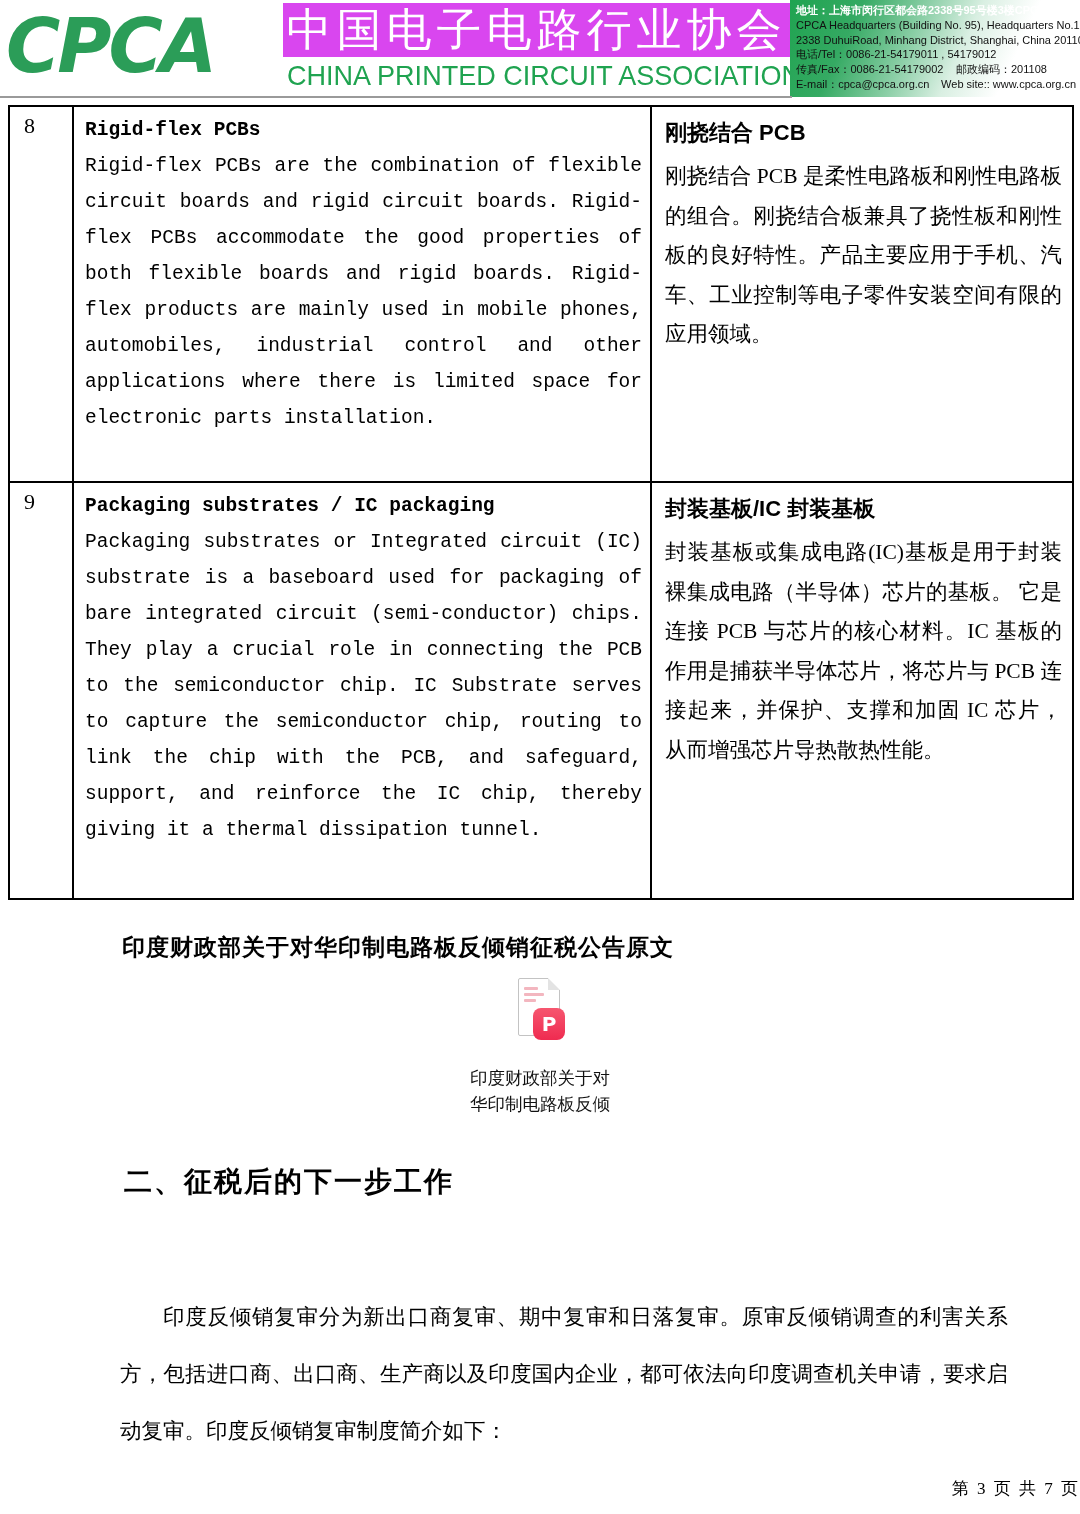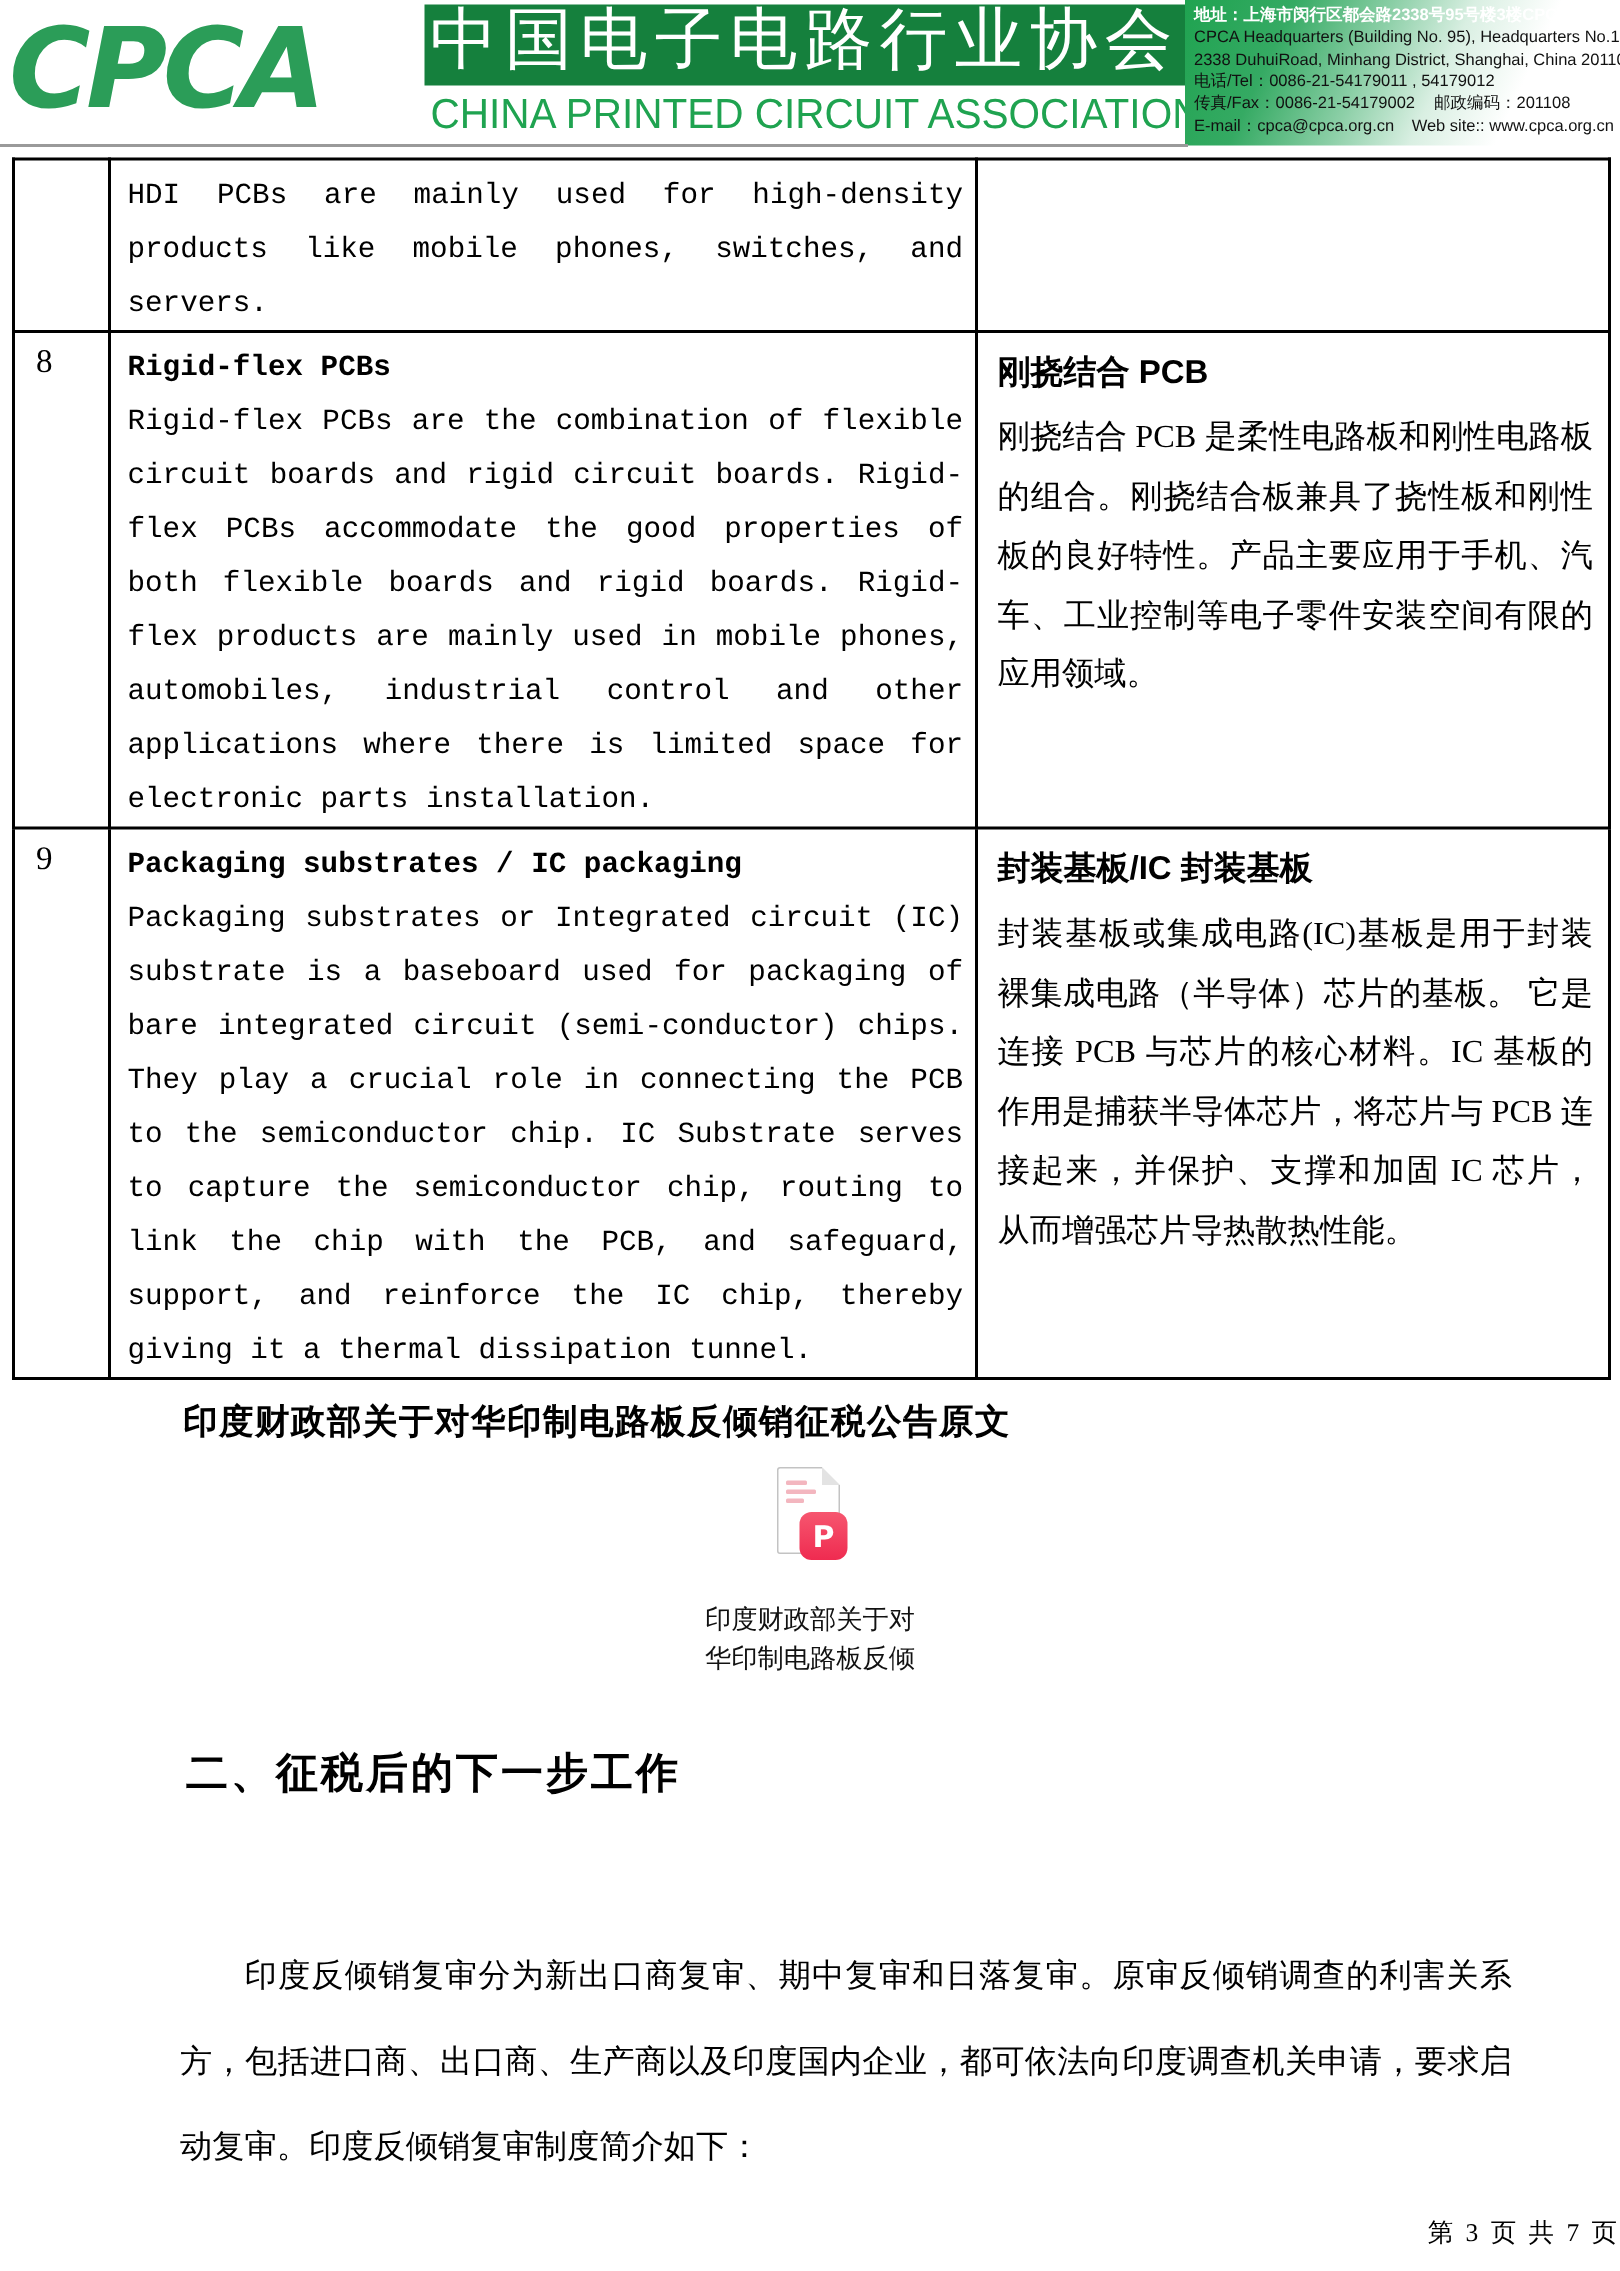--- a/index.html
+++ b/index.html
@@ -14,22 +14,22 @@
   .header { position:relative; width:1080px; height:97px; }
   .header-rule { position:absolute; left:0; top:96px; width:792px; height:2px; background:#9a9a9a; }
   .logo {
     position:absolute; left:6px; top:-2px; width:278px;
     font-family:"DejaVu Sans", sans-serif;
     font-size:74px; font-weight:900; font-style:italic;
     letter-spacing:-3px; color:#2b9d58; line-height:96px;
   }
   .banner {
     position:absolute; left:283px; top:3px; width:507px; height:54px;
-    background:#15803d; color:#ffffff;
-    font-family:Liberation Mono, monospace;
+    background:#d946ef; color:#ffffff;
+    font-family:Liberation Serif, serif;
     font-size:45px; line-height:54px; text-align:center; letter-spacing:5px;
     white-space:nowrap; overflow:hidden;
   }
   .org-en {
     position:absolute; left:287px; top:60px; width:505px;
     color:#1fa350; font-family:"Liberation Sans", sans-serif;
     font-size:28px; font-weight:500; line-height:32px; white-space:nowrap;
     transform:scaleX(.965); transform-origin:left;
   }
   .contact {
@@ -148,27 +148,20 @@
       <div class="c-line c-two">
         <span>E-mail：cpca@cpca.org.cn</span>
         <span>Web site::  www.cpca.org.cn</span>
       </div>
     </div>
     <div class="header-rule"></div>
   </div>
 
   <table class="doc">
     <tbody>
-        <tr style="height:105px;">
-      <td class="num"></td>
-      <td class="en">
-        <div class="en-body">HDI PCBs are mainly used for high-density products like mobile phones, switches, and servers.</div>
-      </td>
-      <td class="cn"></td>
-    </tr>
     <tr style="height:325px;">
       <td class="num">8</td>
       <td class="en">
         <div class="en-title">Rigid-flex PCBs</div>
         <div class="en-body">Rigid-flex PCBs are the combination of flexible circuit boards and rigid circuit boards. Rigid-flex PCBs accommodate the good properties of both flexible boards and rigid boards. Rigid-flex products are mainly used in mobile phones, automobiles, industrial control and other applications where there is limited space for electronic parts installation.</div>
       </td>
       <td class="cn">
         <div class="cn-title">刚挠结合 PCB</div>
         <div class="cn-body">刚挠结合 PCB 是柔性电路板和刚性电路板的组合。刚挠结合板兼具了挠性板和刚性板的良好特性。产品主要应用于手机、汽车、工业控制等电子零件安装空间有限的应用领域。</div>
       </td>

